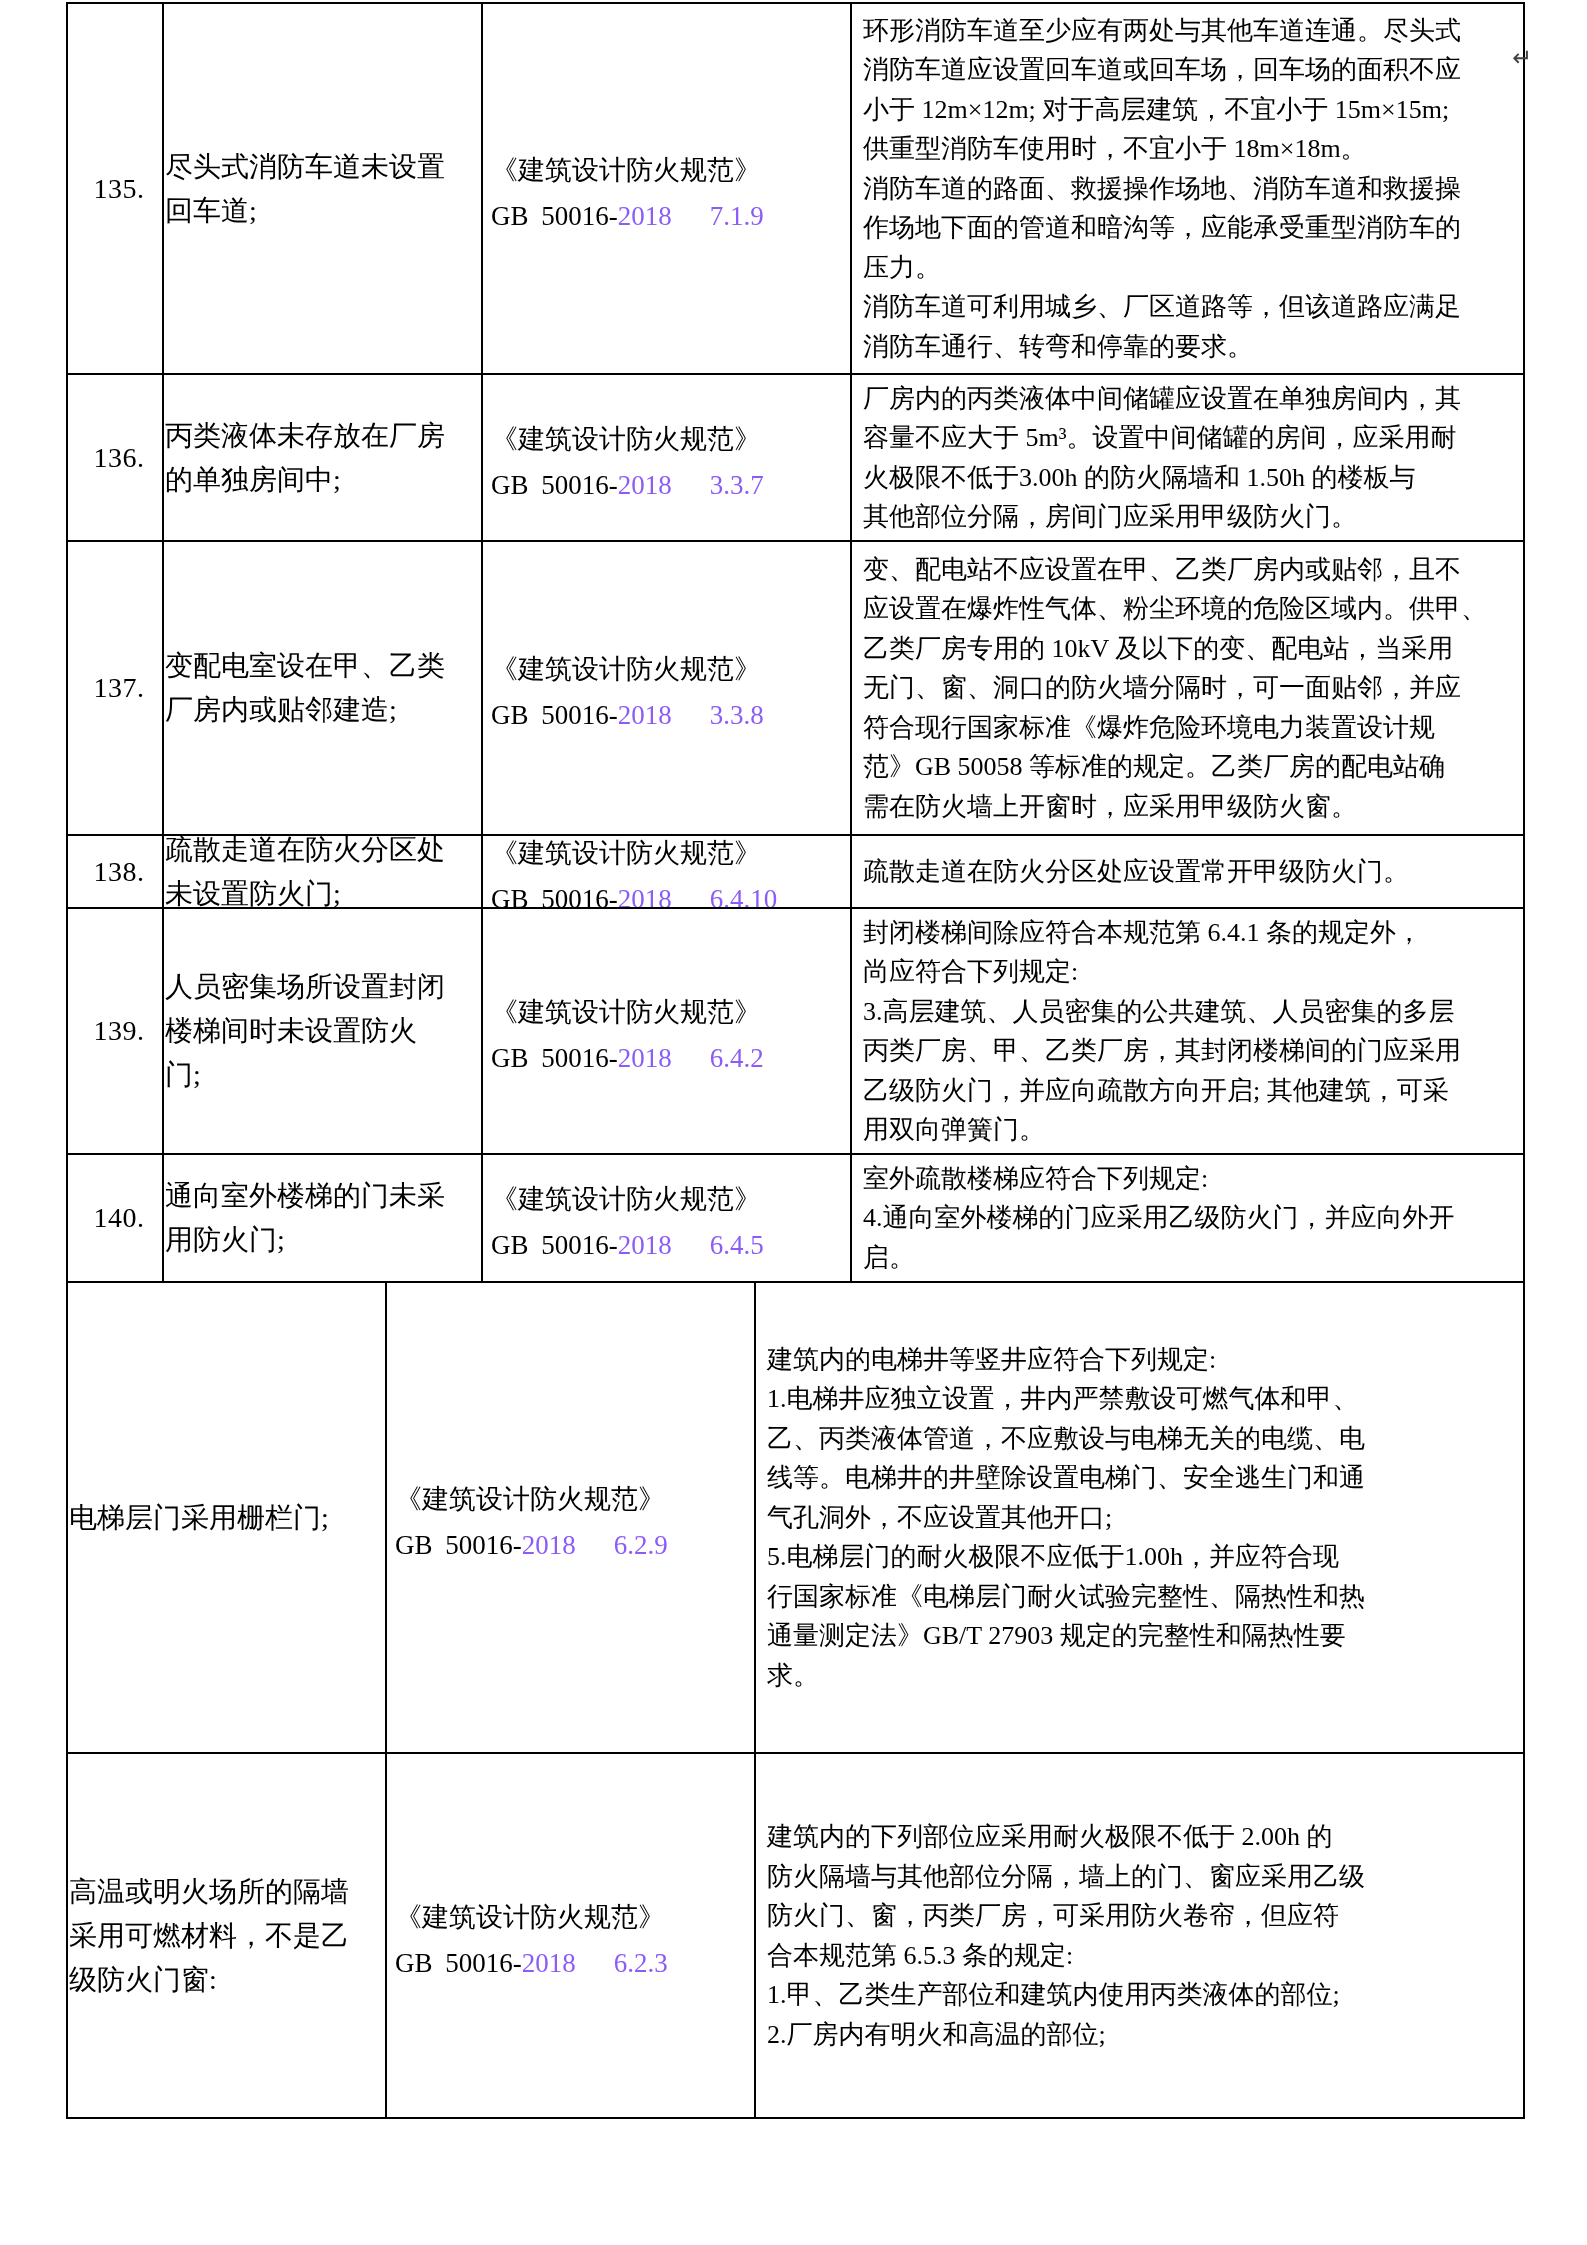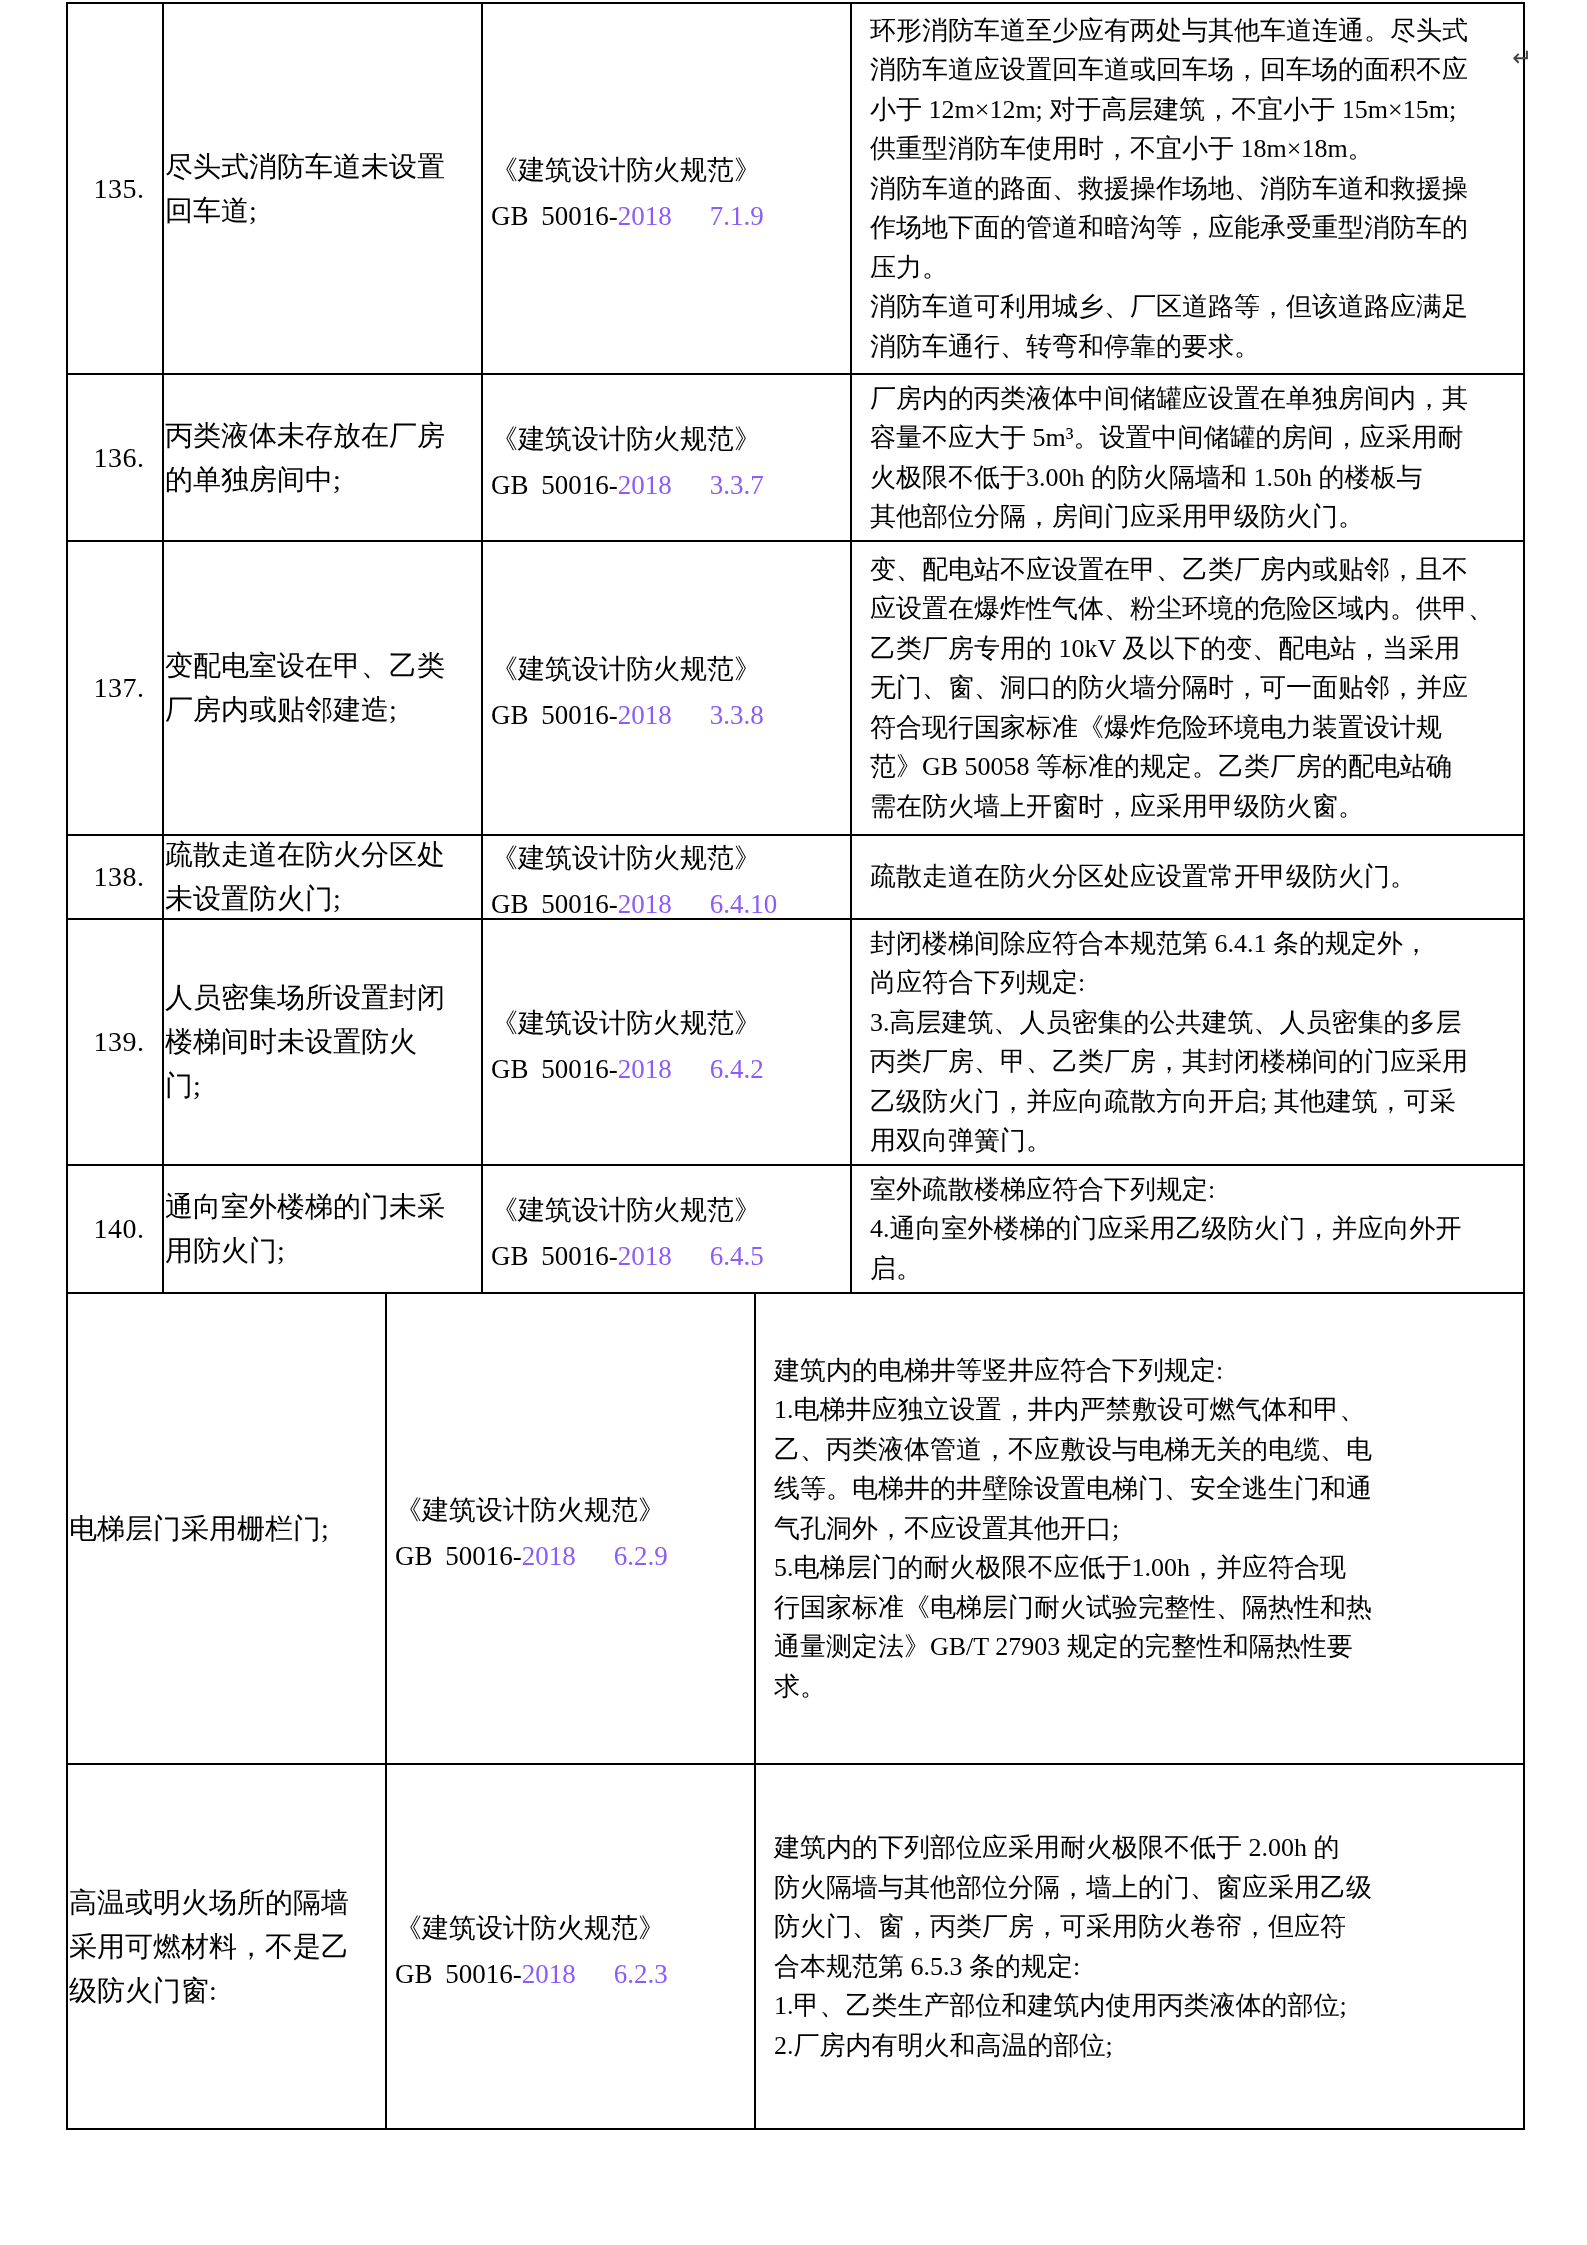--- a/index.html
+++ b/index.html
@@ -48,21 +48,21 @@
     line-height:44px;
   }
   .col-ref{
     width:369px;
     padding:8px 6px 0 8px;
     font-size:27px;
     line-height:46px;
   }
   .col-detail{
     width:671px;
-    padding:0 12px 0 18px;
+    padding:0 12px 0 11px;
     font-size:26px;
     line-height:39.5px;
     text-align:justify;
   }
   .ref-name{white-space:nowrap;}
   .ref-code{white-space:nowrap;word-spacing:6px;}
   .red{color:#8b5cf6;}
   .section{margin-left:38px;}
   .line{white-space:pre;}
   .pilcrow{
@@ -132,21 +132,21 @@
         <div class="line">变、配电站不应设置在甲、乙类厂房内或贴邻，且不</div>
         <div class="line">应设置在爆炸性气体、粉尘环境的危险区域内。供甲、</div>
         <div class="line">乙类厂房专用的 10kV 及以下的变、配电站，当采用</div>
         <div class="line">无门、窗、洞口的防火墙分隔时，可一面贴邻，并应</div>
         <div class="line">符合现行国家标准《爆炸危险环境电力装置设计规</div>
         <div class="line">范》GB 50058 等标准的规定。乙类厂房的配电站确</div>
         <div class="line">需在防火墙上开窗时，应采用甲级防火窗。</div>
       </div>
   </div>
 
-  <div class="row" style="height: 84px;">
+  <div class="row" style="height: 73px;">
     <div class="cell col-no">138.</div>
     <div class="cell col-issue">
         <div class="line">疏散走道在防火分区处</div>
         <div class="line">未设置防火门;</div>
       </div>
     <div class="cell col-ref">
       <div class="ref-name">《建筑设计防火规范》</div>
       <div class="ref-code"><span>GB 50016-</span><span class="red">2018</span><span class="red section">6.4.10</span></div>
     </div>
     <div class="cell col-detail">

